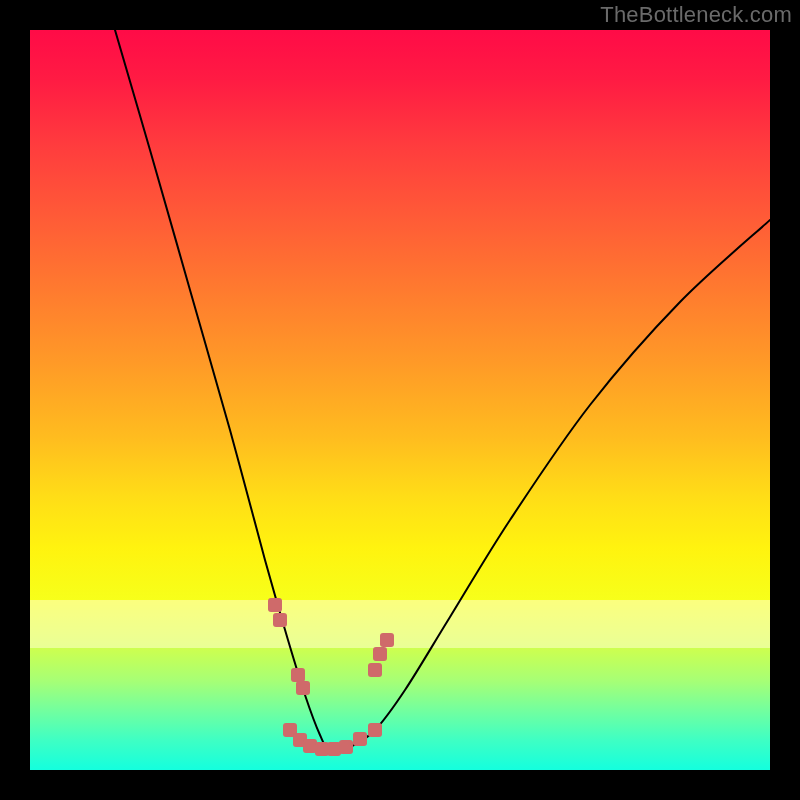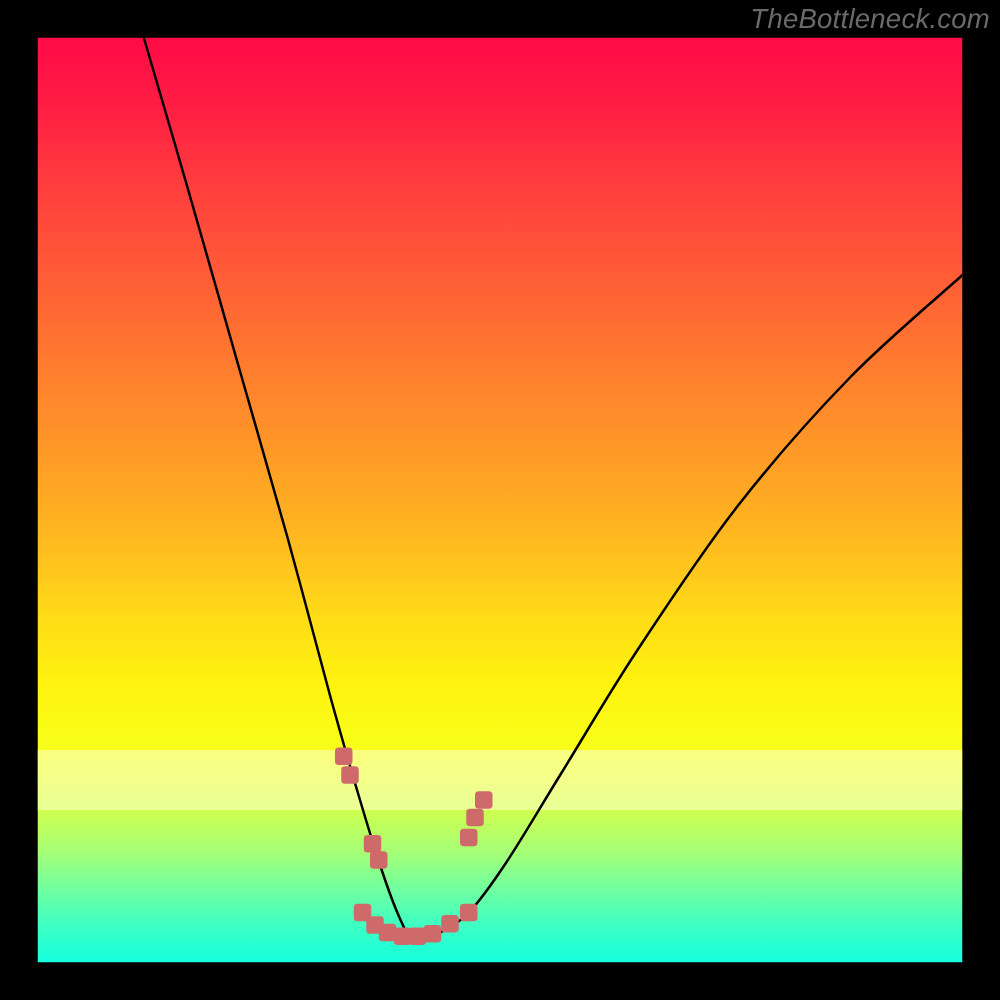--- a/index.html
+++ b/index.html
@@ -19,21 +19,20 @@
   }
   .watermark {
     position: absolute;
     top: 2px;
     right: 8px;
     color: #6a6a6a;
     font-size: 22px;
     font-weight: 500;
     letter-spacing: 0.2px;
     z-index: 20;
-    font-style: italic;
   }
   .plot-area {
     position: absolute;
     left: 30px;
     top: 30px;
     width: 740px;
     height: 740px;
     overflow: hidden;
   }
   .gradient-bg {

